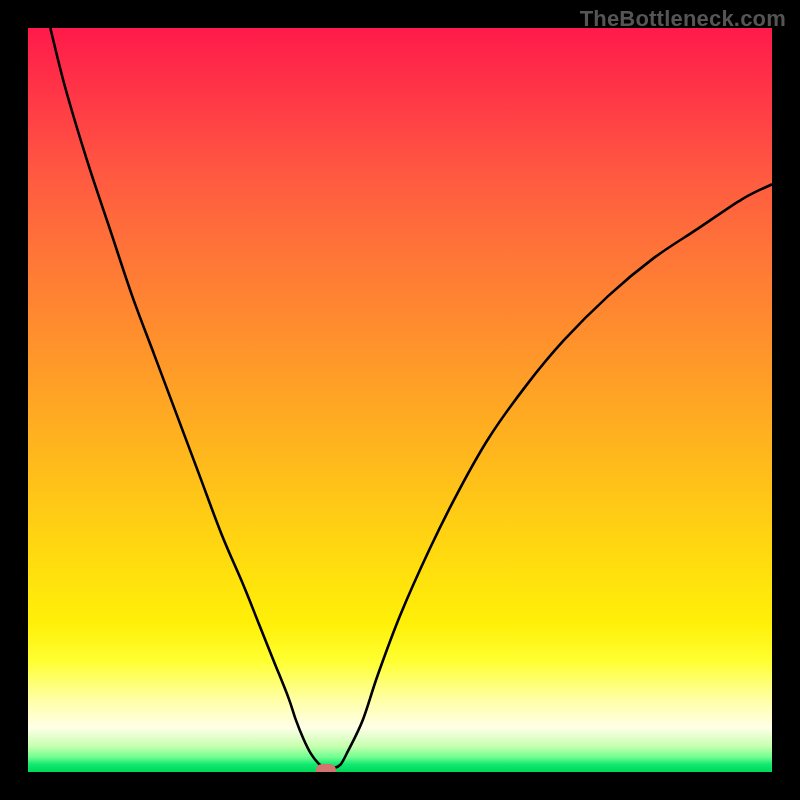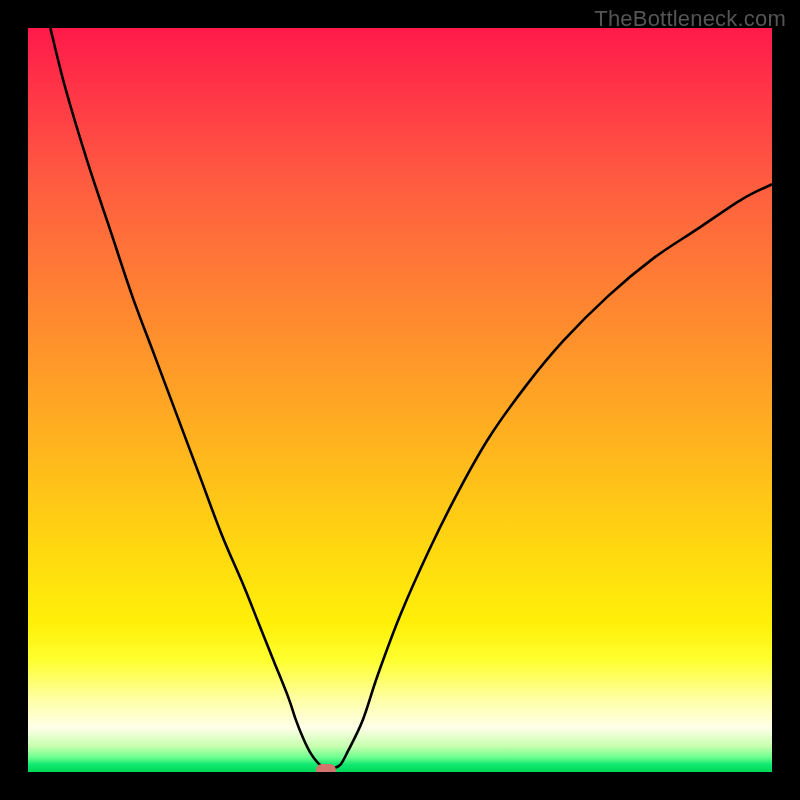--- a/index.html
+++ b/index.html
@@ -10,21 +10,21 @@
     position: relative;
     font-family: Arial, Helvetica, sans-serif;
     overflow: hidden;
   }
   .watermark {
     position: absolute;
     top: 6px;
     right: 14px;
     color: #555;
     font-size: 22px;
-    font-weight: 400;
+    font-weight: 700;
     z-index: 10;
     letter-spacing: 0.2px;
   }
   .plot-area {
     position: absolute;
     left: 28px;
     top: 28px;
     width: 744px;
     height: 744px;
     overflow: hidden;

